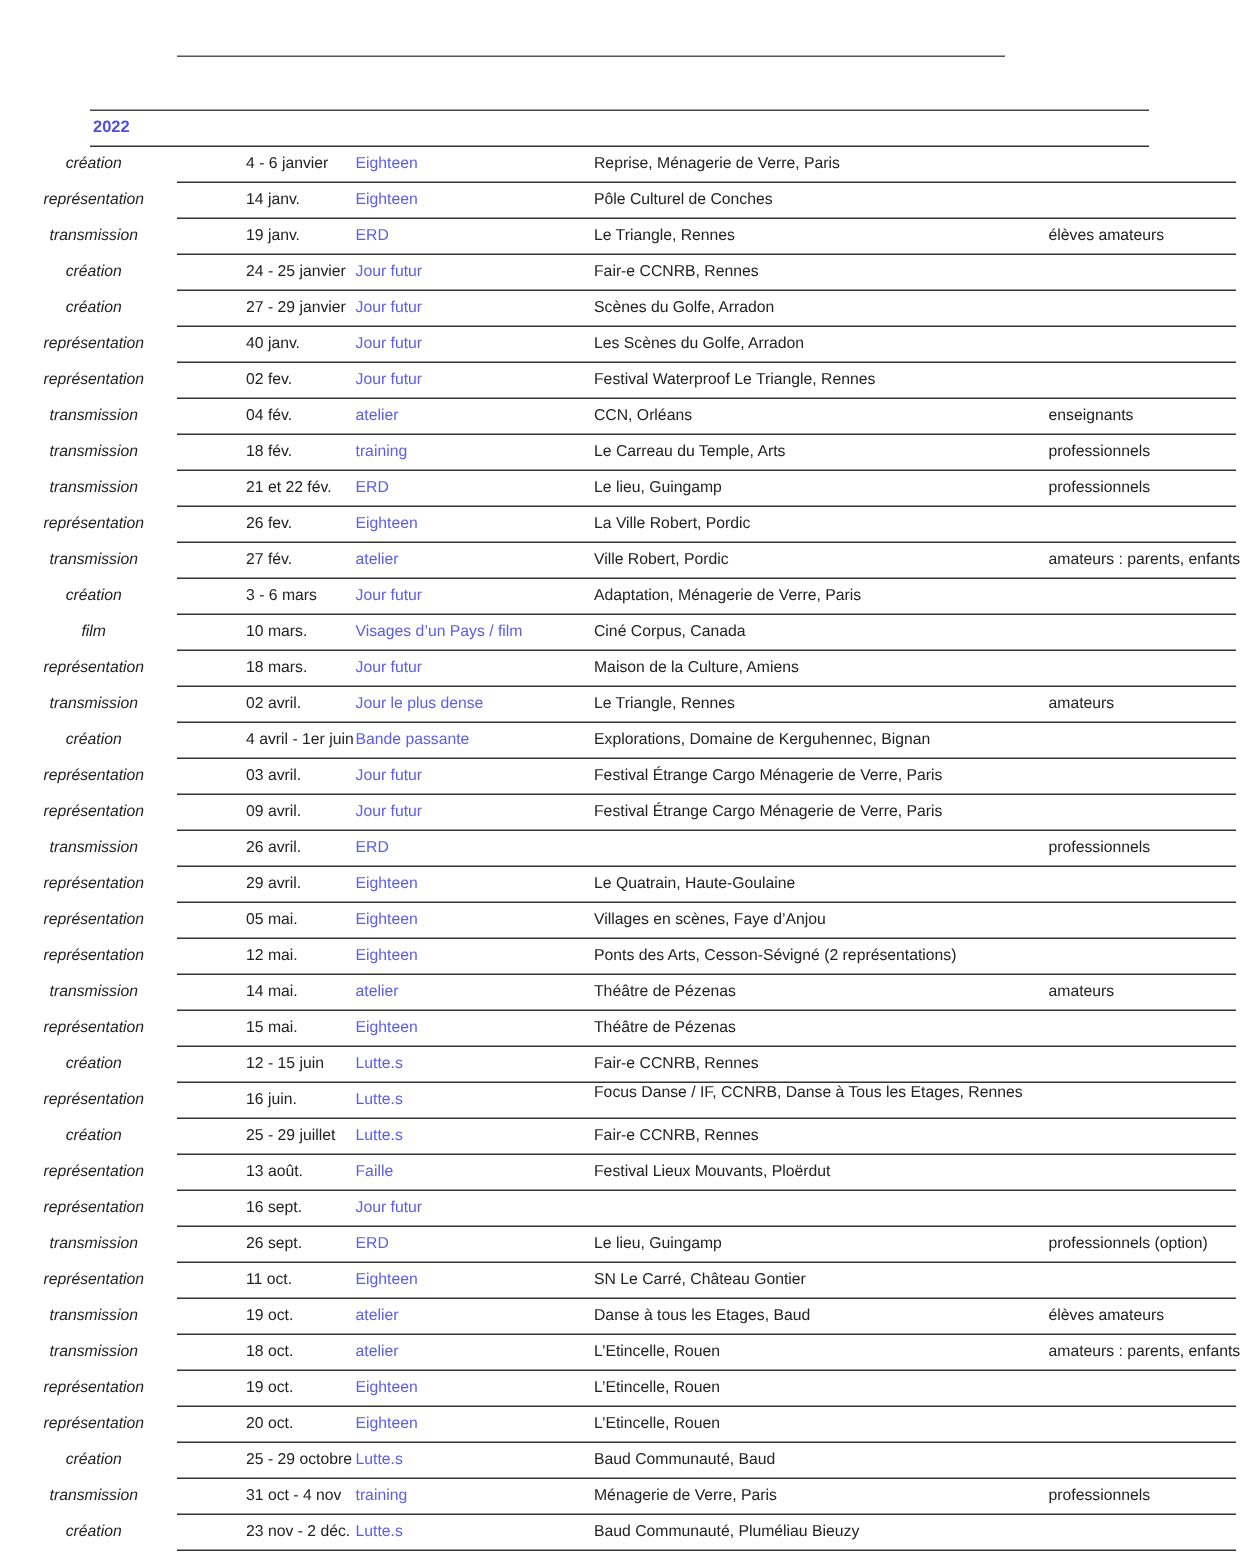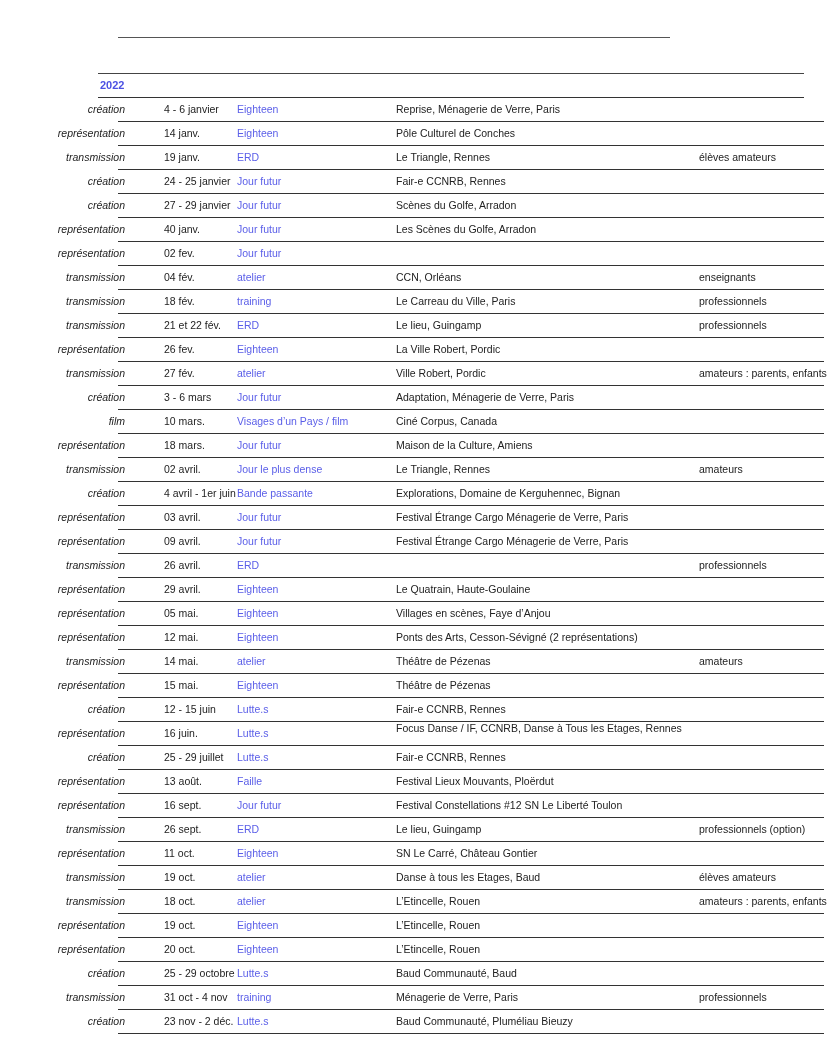--- a/index.html
+++ b/index.html
@@ -1,28 +1,28 @@
 <!DOCTYPE html>
 <html><head>
 <meta charset="utf-8">
 <style>
   html, body { margin:0; padding:0; background:#ffffff; }
   body { width:832px; height:1040px; position:relative; overflow:hidden;
          font-family:"Liberation Sans", sans-serif; color:#1a1a1a; }
   .top-rule { position:absolute; left:118px; top:37px; width:552px; height:0;
               border-top:1.5px solid #555; }
   .table { position:absolute; left:0; top:73px; width:832px; }
-  .year-row { position:relative; height:23px; margin-left:98px; width:706px;
+  .year-row { position:relative; height:23px; margin-left:60px; width:706px;
               border-top:1.5px solid #444; border-bottom:1.5px solid #333; }
   .year-row .year { position:absolute; left:2px; top:5px; font-size:11px;
                     font-weight:bold; color:#4b50e3; }
   .row { position:relative; height:24px; }
   .row .line { position:absolute; left:118px; width:706px; bottom:0;
                border-bottom:1.5px solid #333; }
-  .cat { position:absolute; left:0; width:125px; top:5px; text-align:right;
+  .cat { position:absolute; left:0; width:125px; top:5px; text-align:center;
          font-size:10.5px; font-style:italic; color:#222; }
   .date { position:absolute; left:120px; top:5px; font-size:10.5px; color:#222;margin-left:44px; }
   .proj { position:absolute; left:237px; top:5px; font-size:10.5px; color:#5a5ee8;
           cursor:pointer; }
   .venue { position:absolute; left:396px; top:5px; font-size:10.5px; color:#222;
            width:290px; }
   .aud { position:absolute; left:672px; top:5px; font-size:10.5px; color:#222;margin-left:27px; }
   .venue.wrap { top:-1px; line-height:15px; text-align:justify; text-align-last:left;
                 height:22px; overflow:hidden; }
 </style>
@@ -81,36 +81,37 @@
     <span class="date">40 janv.</span>
     <span class="proj">Jour futur</span>
     <span class="venue">Les Scènes du Golfe, Arradon</span>
     <span class="aud"></span>
     <div class="line"></div>
   </div>
       <div class="row">
     <span class="cat">représentation</span>
     <span class="date">02 fev.</span>
     <span class="proj">Jour futur</span>
+    <span class="venue">Festival Waterproof Le Triangle, Rennes</span>
     <span class="aud"></span>
     <div class="line"></div>
   </div>
       <div class="row">
     <span class="cat">transmission</span>
     <span class="date">04 fév.</span>
     <span class="proj">atelier</span>
     <span class="venue">CCN, Orléans</span>
     <span class="aud">enseignants</span>
     <div class="line"></div>
   </div>
       <div class="row">
     <span class="cat">transmission</span>
     <span class="date">18 fév.</span>
     <span class="proj">training</span>
-    <span class="venue">Le Carreau du Ville, Paris</span>
+    <span class="venue">Le Carreau du Temple, Arts</span>
     <span class="aud">professionnels</span>
     <div class="line"></div>
   </div>
       <div class="row">
     <span class="cat">transmission</span>
     <span class="date">21 et 22 fév.</span>
     <span class="proj">ERD</span>
     <span class="venue">Le lieu, Guingamp</span>
     <span class="aud">professionnels</span>
     <div class="line"></div>
@@ -263,21 +264,20 @@
     <span class="date">13 août.</span>
     <span class="proj">Faille</span>
     <span class="venue">Festival Lieux Mouvants, Ploërdut</span>
     <span class="aud"></span>
     <div class="line"></div>
   </div>
       <div class="row">
     <span class="cat">représentation</span>
     <span class="date">16 sept.</span>
     <span class="proj">Jour futur</span>
-    <span class="venue">Festival Constellations #12 SN Le Liberté Toulon</span>
     <span class="aud"></span>
     <div class="line"></div>
   </div>
       <div class="row">
     <span class="cat">transmission</span>
     <span class="date">26 sept.</span>
     <span class="proj">ERD</span>
     <span class="venue">Le lieu, Guingamp</span>
     <span class="aud">professionnels (option)</span>
     <div class="line"></div>

